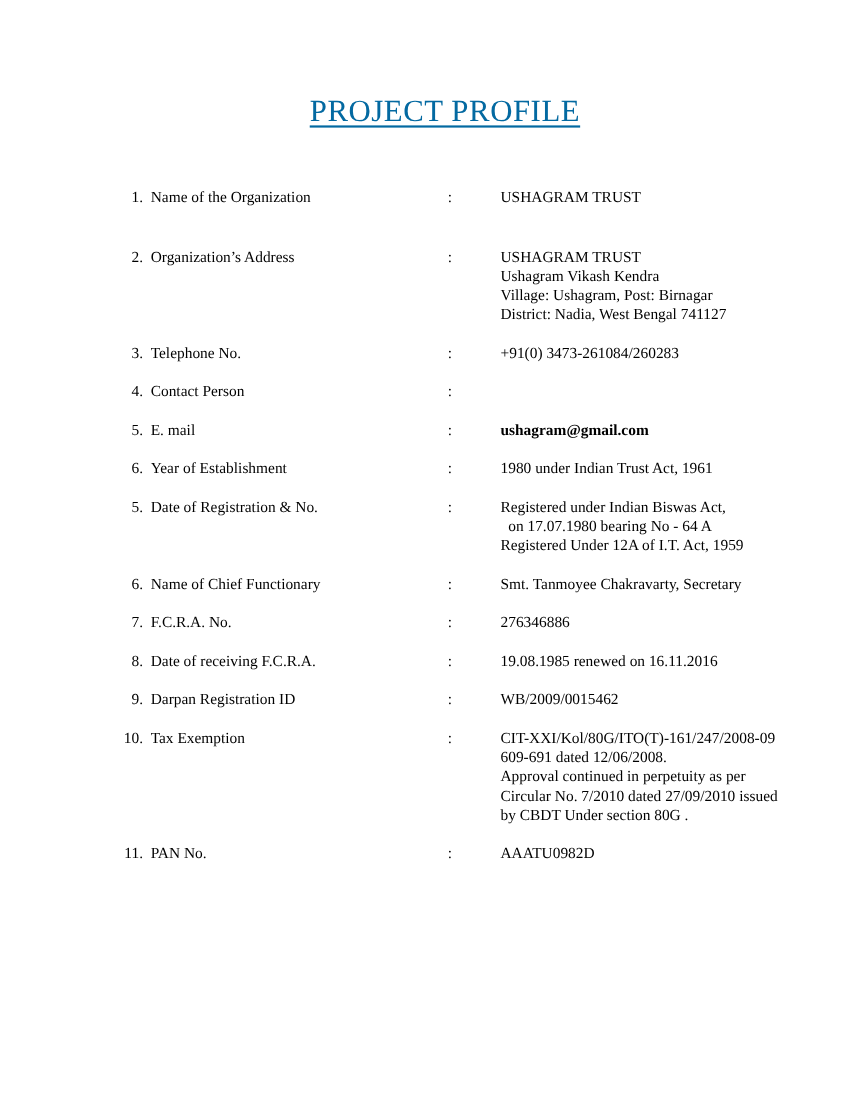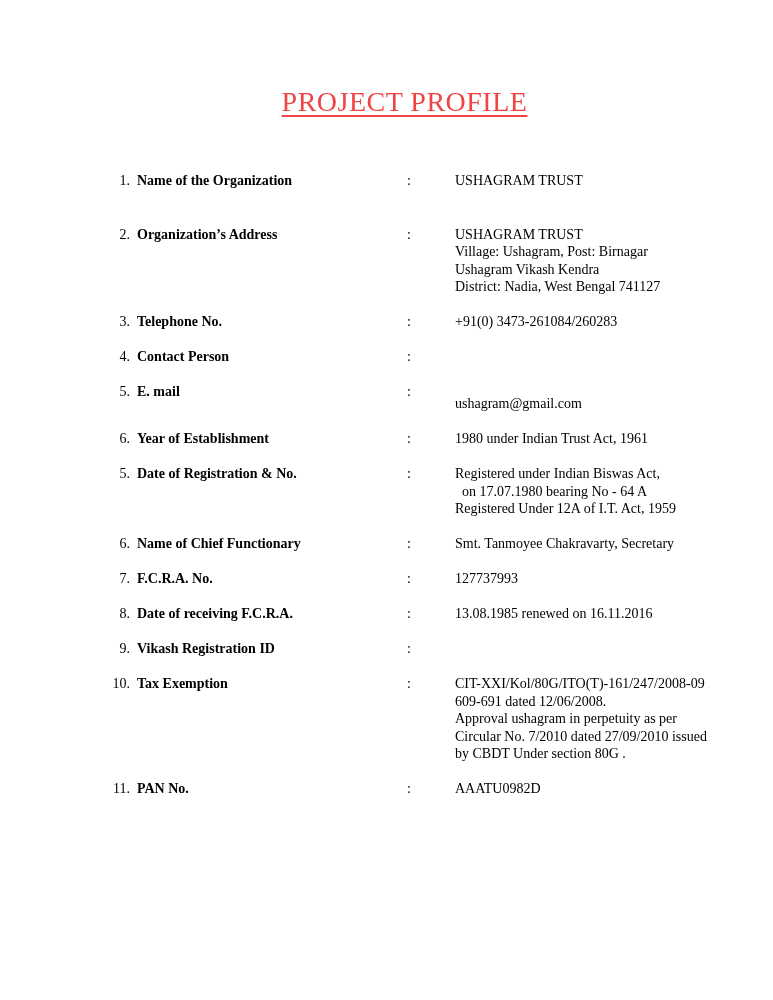--- a/index.html
+++ b/index.html
@@ -43,56 +43,54 @@
   }
   .row.wide {
     margin-bottom: 36px;
   }
   .num {
     text-align: right;
     padding-right: 7px;
   }
   .label {
     white-space: pre-wrap;
-    font-weight: bold;
   }
   .sep {
     text-align: left;
   }
   .value .vline {
     white-space: pre-wrap;
   }
   .value .vline.bold {
-    font-weight: normal;
-    margin-top: 12px;
+    font-weight: bold;
   }
 </style>
 </head>
 <body>
 
 <div class="page">
-  <h1 class="title" style="color: #ef4444; margin-left: 36px;">PROJECT PROFILE</h1>
+  <h1 class="title" style="color: #0369a1; margin-left: 36px;">PROJECT PROFILE</h1>
   <div class="rows" id="rows">
   <div class="row wide">
     <span class="num">1.</span>
     <span class="label">Name of the Organization</span>
     <span class="sep">:</span>
     <span class="value">
           <div class="vline">USHAGRAM TRUST</div>
         </span>
   </div>
 
   <div class="row">
     <span class="num">2.</span>
     <span class="label">Organization’s Address</span>
     <span class="sep">:</span>
     <span class="value">
           <div class="vline">USHAGRAM TRUST</div>
+          <div class="vline">Ushagram Vikash Kendra</div>
           <div class="vline">Village: Ushagram, Post: Birnagar</div>
-          <div class="vline">Ushagram Vikash Kendra</div>
           <div class="vline">District: Nadia, West Bengal 741127</div>
         </span>
   </div>
 
   <div class="row">
     <span class="num">3.</span>
     <span class="label">Telephone No.</span>
     <span class="sep">:</span>
     <span class="value">
           <div class="vline">+91(0) 3473-261084/260283</div>
@@ -141,47 +139,50 @@
     <span class="value">
           <div class="vline">Smt. Tanmoyee Chakravarty, Secretary</div>
         </span>
   </div>
 
   <div class="row">
     <span class="num">7.</span>
     <span class="label">F.C.R.A. No.</span>
     <span class="sep">:</span>
     <span class="value">
-          <div class="vline">127737993</div>
+          <div class="vline">276346886</div>
         </span>
   </div>
 
   <div class="row">
     <span class="num">8.</span>
     <span class="label">Date of receiving F.C.R.A.</span>
     <span class="sep">:</span>
     <span class="value">
-          <div class="vline">13.08.1985 renewed on 16.11.2016</div>
+          <div class="vline">19.08.1985 renewed on 16.11.2016</div>
         </span>
   </div>
 
   <div class="row">
     <span class="num">9.</span>
-    <span class="label">Vikash Registration ID</span>
+    <span class="label">Darpan Registration ID</span>
     <span class="sep">:</span>
+    <span class="value">
+          <div class="vline">WB/2009/0015462</div>
+        </span>
   </div>
 
   <div class="row">
     <span class="num">10.</span>
     <span class="label">Tax Exemption</span>
     <span class="sep">:</span>
     <span class="value">
           <div class="vline">CIT-XXI/Kol/80G/ITO(T)-161/247/2008-09</div>
           <div class="vline">609-691 dated 12/06/2008.</div>
-          <div class="vline">Approval ushagram in perpetuity as per</div>
+          <div class="vline">Approval continued in perpetuity as per</div>
           <div class="vline">Circular No. 7/2010 dated 27/09/2010 issued</div>
           <div class="vline">by CBDT Under section 80G .</div>
         </span>
   </div>
 
   <div class="row">
     <span class="num">11.</span>
     <span class="label">PAN No.</span>
     <span class="sep">:</span>
     <span class="value">

